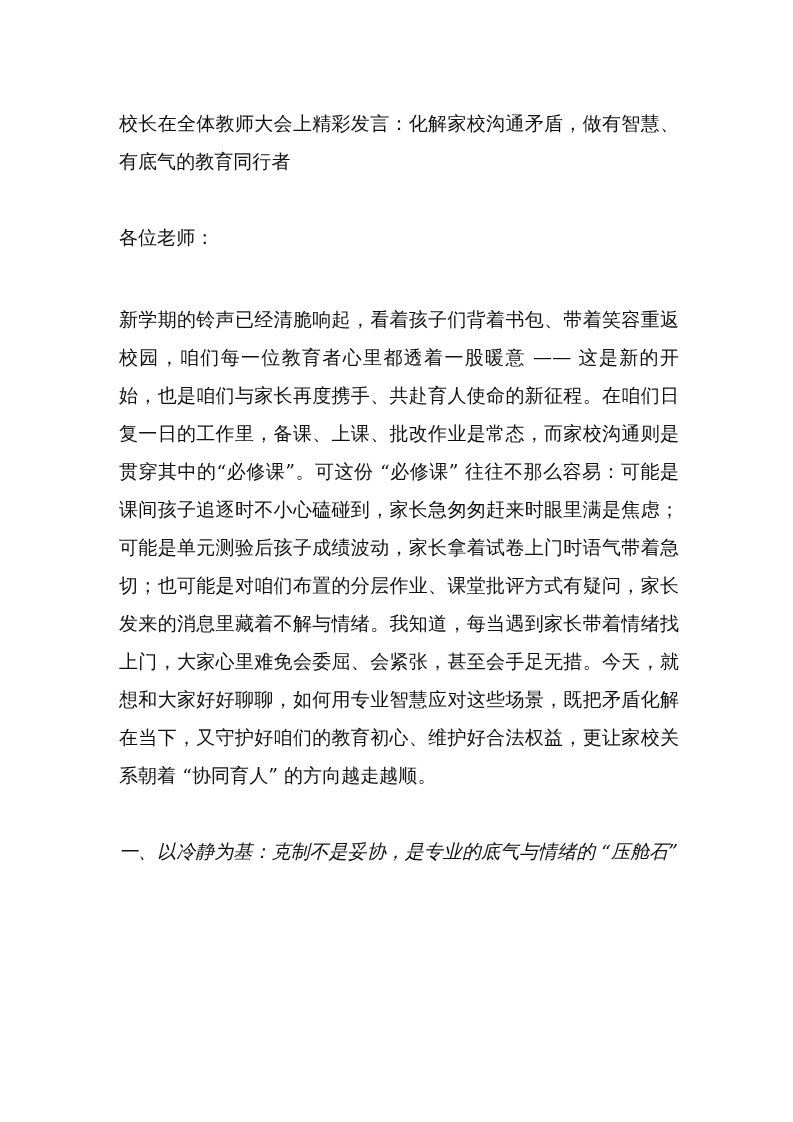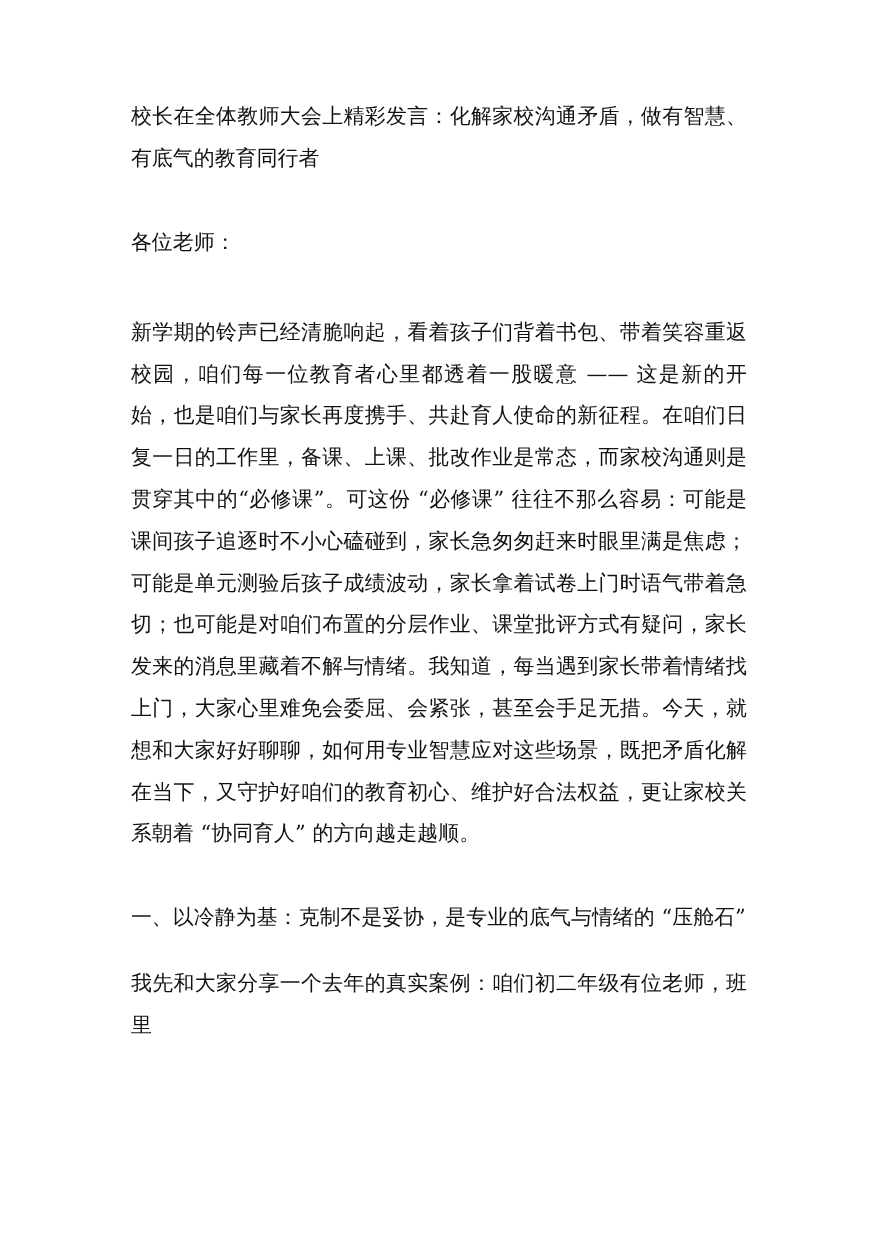--- a/index.html
+++ b/index.html
@@ -11,39 +11,38 @@
       width: 793px;
       height: 1122px;
       position: relative;
       overflow: hidden;
       font-family: "DejaVu Serif", "Liberation Serif", serif;
       color: #111111;
     }
     .page {
       position: absolute;
       left: 119px;
-      top: 87px;
+      top: 104px;
       width: 560px;
     }
     .p {
       margin: 0;
       font-size: 19px;
       line-height: 38px;
       letter-spacing: 0.05px;
       text-align: justify;
       text-justify: inter-character;
       word-break: break-all;
     }
     .title { margin-bottom: 38px; }
     .salutation { margin-bottom: 44px; }
     .body-para { margin-bottom: 38px; }
-    .heading { margin-bottom: 22px; }
+    .heading { margin-bottom: 38px; font-style: italic; }
   </style>
 </head>
 <body>
 
 <div class="page">
   <p class="p title">校长在全体教师大会上精彩发言：化解家校沟通矛盾，做有智慧、有底气的教育同行者</p>
   <p class="p salutation">各位老师：</p>
   <p class="p body-para">新学期的铃声已经清脆响起，看着孩子们背着书包、带着笑容重返校园，咱们每一位教育者心里都透着一股暖意 —— 这是新的开始，也是咱们与家长再度携手、共赴育人使命的新征程。在咱们日复一日的工作里，备课、上课、批改作业是常态，而家校沟通则是贯穿其中的“必修课”。可这份 “必修课” 往往不那么容易：可能是课间孩子追逐时不小心磕碰到，家长急匆匆赶来时眼里满是焦虑；可能是单元测验后孩子成绩波动，家长拿着试卷上门时语气带着急切；也可能是对咱们布置的分层作业、课堂批评方式有疑问，家长发来的消息里藏着不解与情绪。我知道，每当遇到家长带着情绪找上门，大家心里难免会委屈、会紧张，甚至会手足无措。今天，就想和大家好好聊聊，如何用专业智慧应对这些场景，既把矛盾化解在当下，又守护好咱们的教育初心、维护好合法权益，更让家校关系朝着 “协同育人” 的方向越走越顺。</p>
   <p class="p heading">一、以冷静为基：克制不是妥协，是专业的底气与情绪的 “压舱石”</p>
-  <p class="p">我先和大家分享一个去年的真实案例：咱们初二年级有位老师，班里</p>
 </div>
 
 </body></html>

